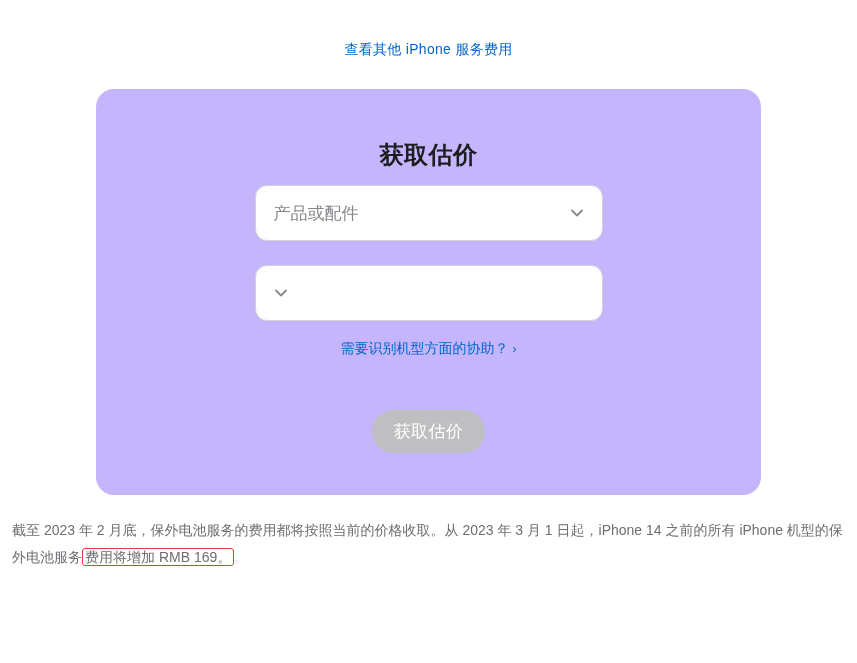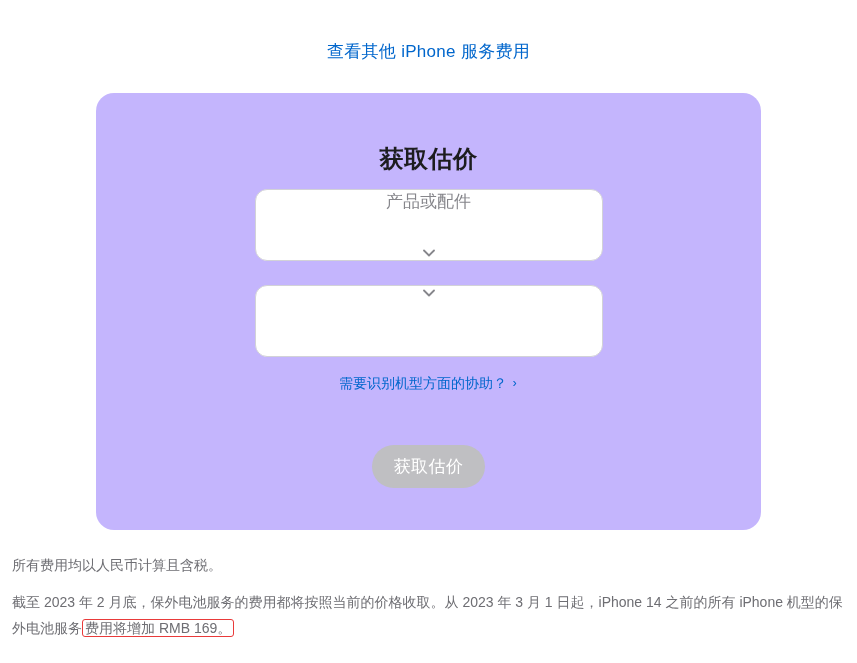--- a/index.html
+++ b/index.html
@@ -18,21 +18,21 @@
       width: 100%;
     }
     .top-link {
       text-align: center;
       padding-top: 40px;
       padding-bottom: 30px;
     }
     .top-link a {
       color: #0066cc;
       text-decoration: none;
-      font-size: 17px;
+      font-size: 14px;
       letter-spacing: 0.3px;
     }
     .card {
       background: #c4b5fd;
       border-radius: 18px;
       width: 665px;
       margin: 0 auto;
       padding: 50px 40px 42px;
       text-align: center;
     }
@@ -48,26 +48,25 @@
       color: #1d1d1f;
       margin-bottom: 48px;
     }
     .select-box {
       position: relative;
       width: 348px;
       margin: 0 auto 24px;
       background: #ffffff;
       border: 1px solid #d2d2d7;
       border-radius: 12px;
-      height: 72px;
+      height: 56px;
       display: flex;
       align-items: center;
       padding: 0 18px;
       cursor: pointer;
-      flex-direction: column;
     }
     .select-box .placeholder {
       color: #86868b;
       font-size: 17px;
       flex: 1;
       text-align: left;
     }
     .chevron {
       width: 14px;
       height: 14px;
@@ -76,21 +75,20 @@
       justify-content: center;
       color: #86868b;
     }
     .chevron svg {
       width: 12px;
       height: 8px;
     }
     .help-link-wrap {
       margin-top: -6px;
       margin-bottom: 52px;
-      font-family: Liberation Mono, monospace;
     }
     .help-link {
       color: #0066cc;
       text-decoration: none;
       font-size: 14px;
       display: inline-flex;
       align-items: center;
       gap: 4px;
     }
     .help-link .chev {
@@ -156,19 +154,18 @@
       <a href="#" class="help-link">
         <span>需要识别机型方面的协助？</span>
         <span class="chev">›</span>
       </a>
     </div>
 
     <button class="submit-btn">获取估价</button>
   </div>
 
   <div class="footer-notes">
-    <p>所有费用均以人民币计算且含税。</p>
     <p>
       <span>截至 2023 年 2 月底，保外电池服务的费用都将按照当前的价格收取。从 2023 年 3 月 1 日起，iPhone 14 之前的所有 iPhone 机型的保外电池服务</span><span class="highlight">费用将增加 RMB 169。</span>
     </p>
   </div>
 
 </div>
 
 </body></html>

